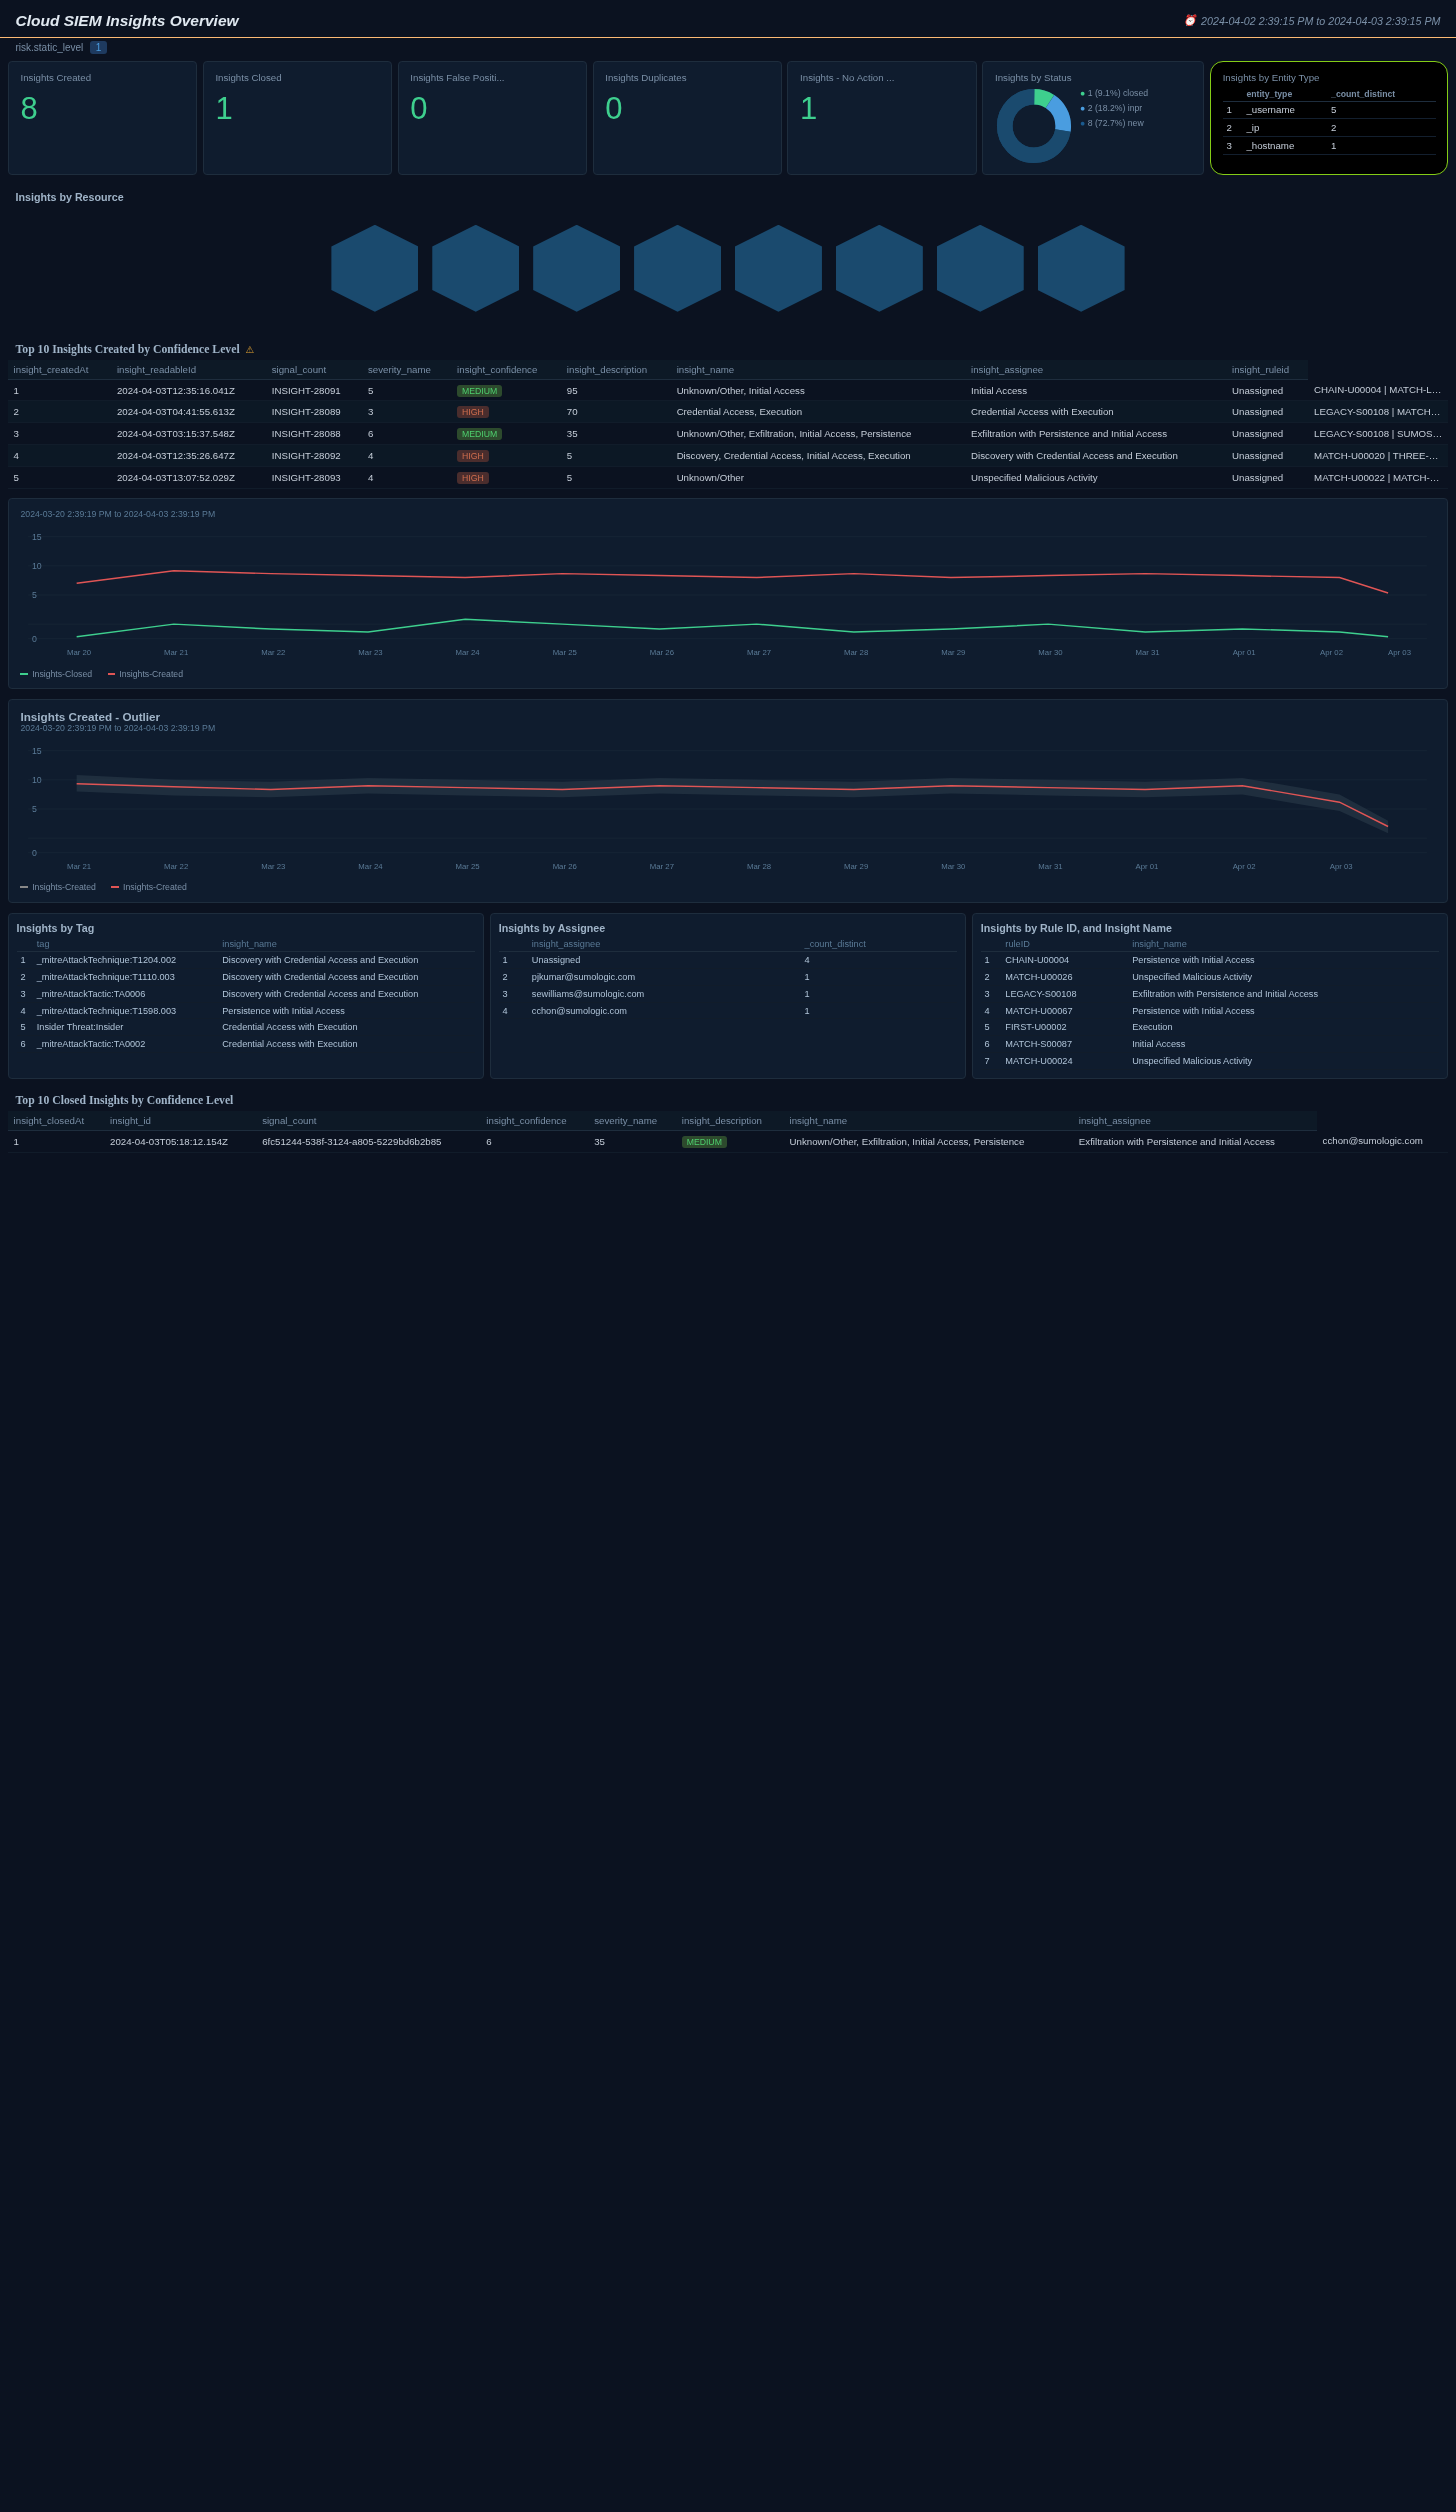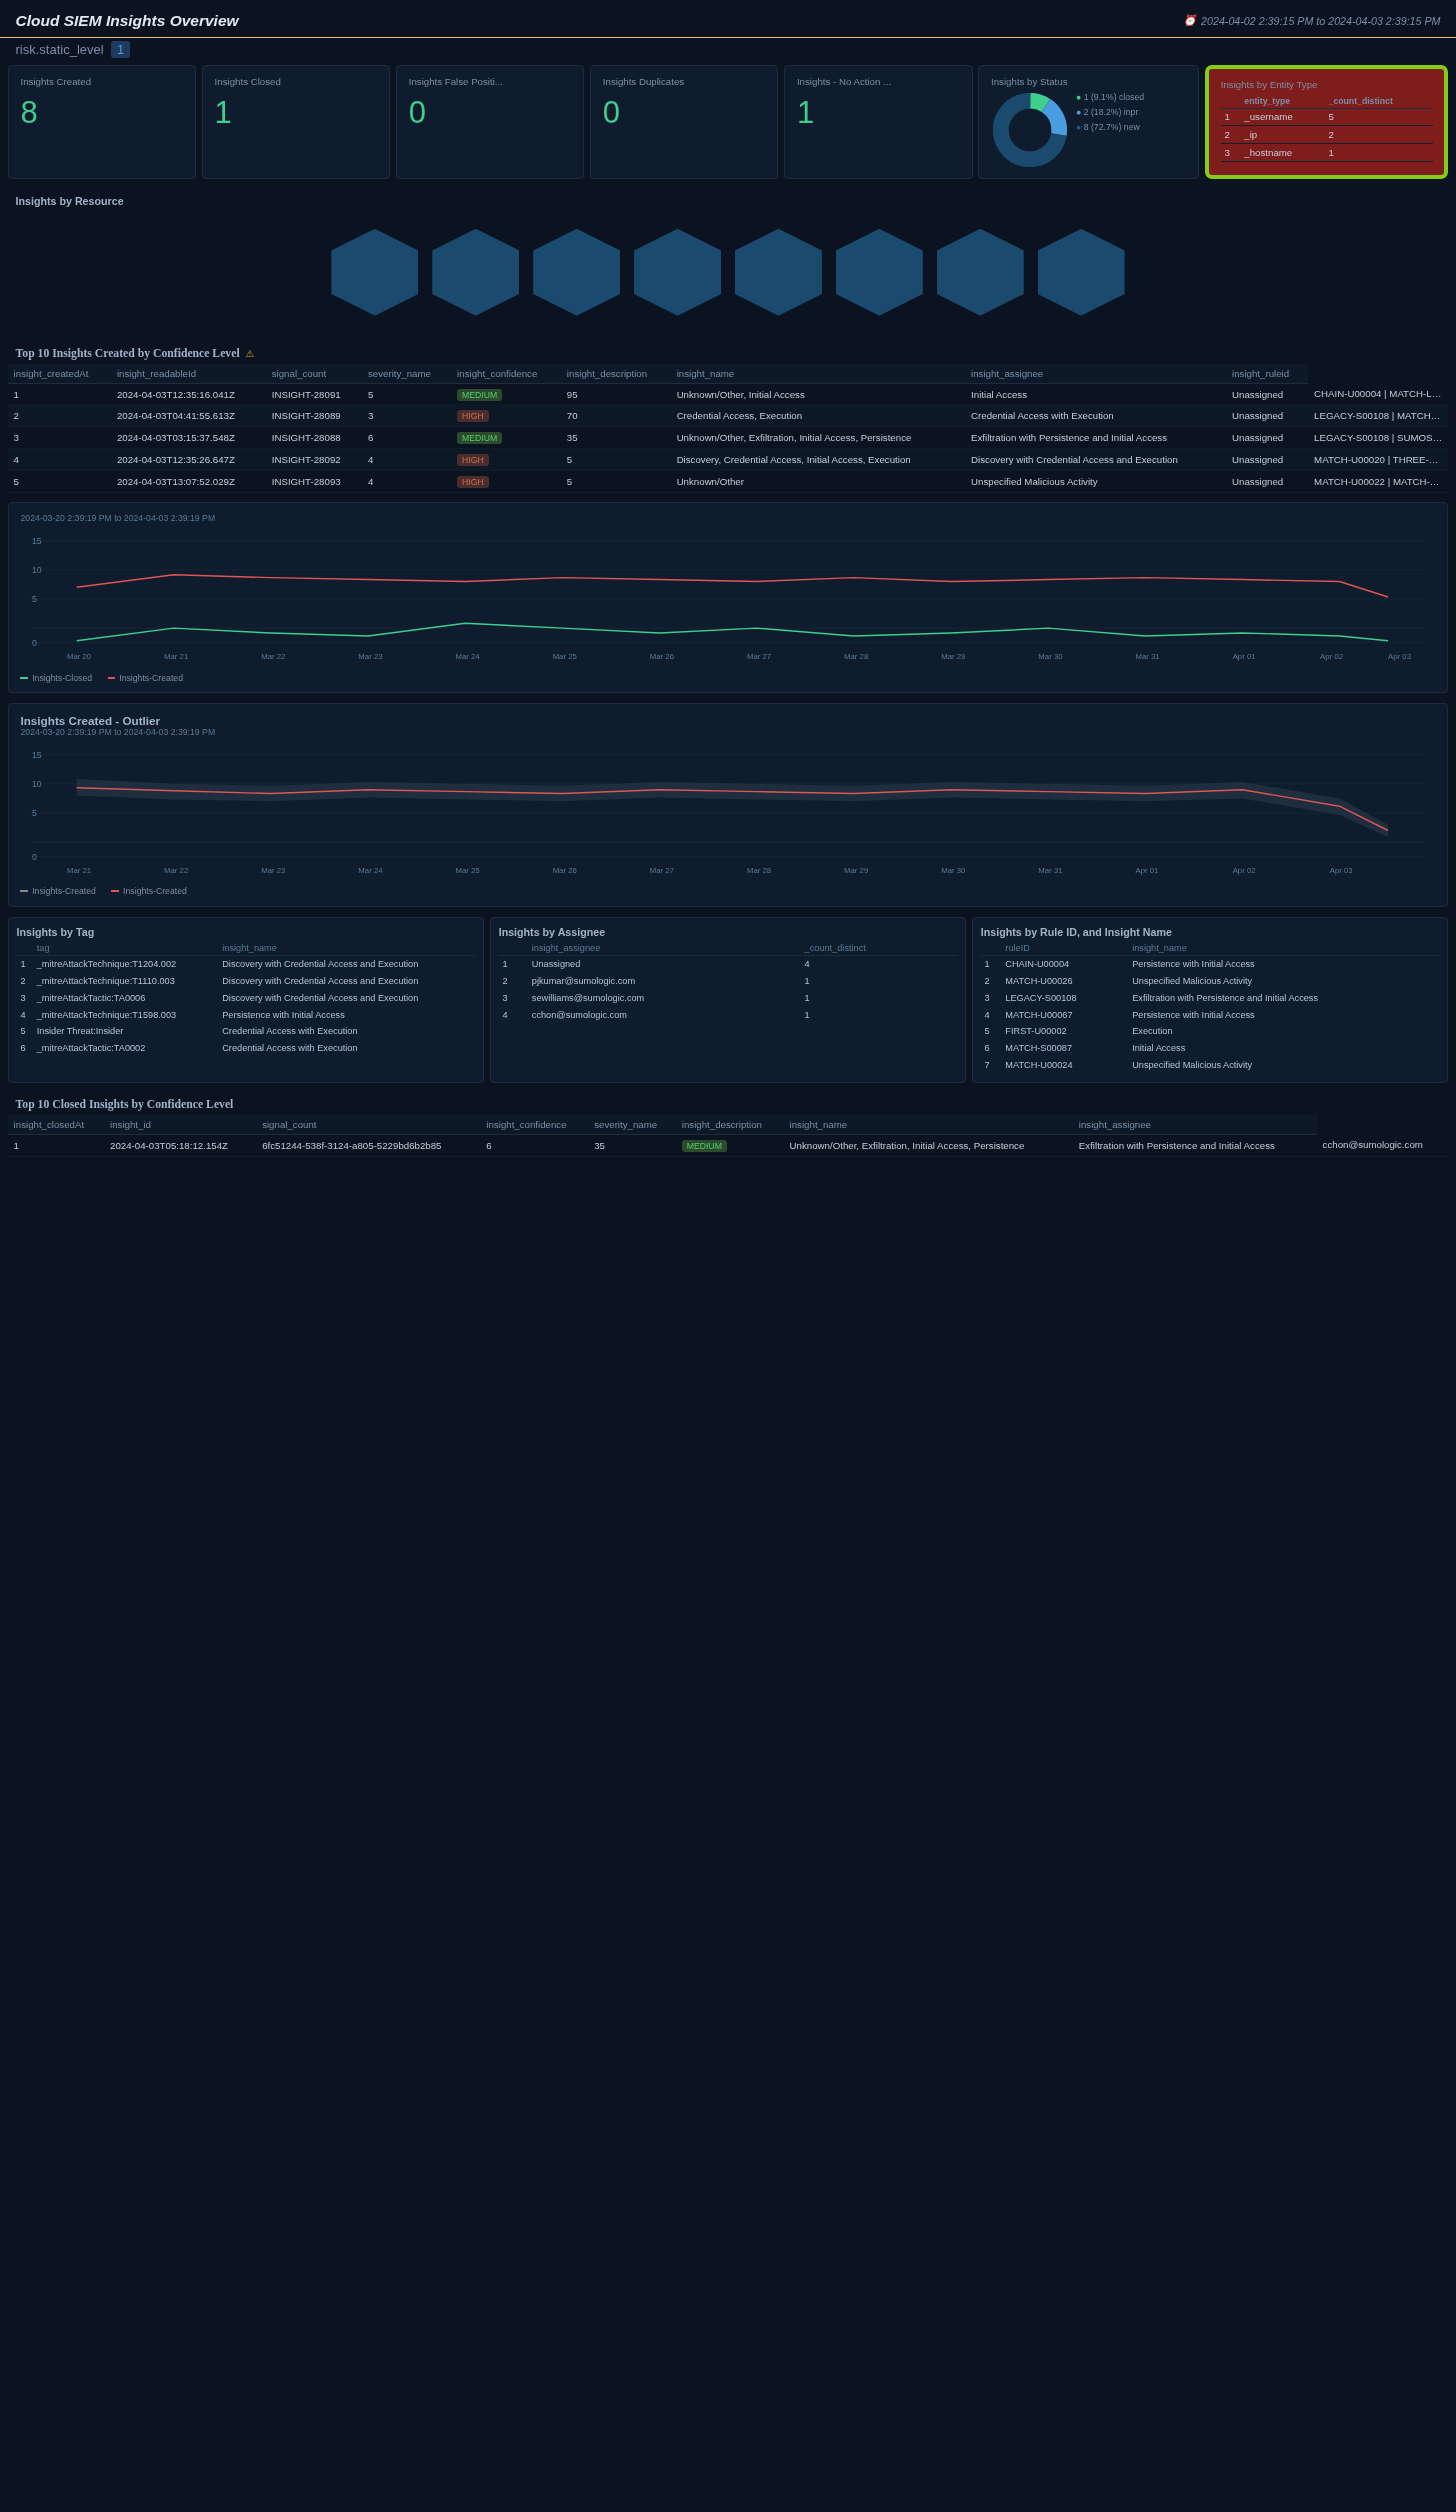--- a/index.html
+++ b/index.html
@@ -25,21 +25,21 @@
     }
     .header-time {
       font-size: 10.7px;
       color: #7a8fa6;
       display: flex;
       align-items: center;
       gap: 3.9px;
     }
     .risk-bar {
       padding: 3.9px 15.5px 7.8px;
-      font-size: 13px;
+      font-size: 10px;
       color: #7a8fa6;
     }
     .risk-label { color: #7a8fa6; }
     .risk-val {
       background: #1e3a5f;
       color: #4a9de0;
       padding: 1px 5.8px;
       border-radius: 2.9px;
       margin-left: 3.9px;
     }
@@ -68,23 +68,23 @@
       margin-top: 7.8px;
     }
     .metric-card-status {
       background: #0f1c2e;
       border: 1px solid #1e2d3d;
       border-radius: 3.9px;
       padding: 9.7px 11.7px;
       flex: 1.2;
     }
     .metric-card-entity {
-      background: #7f1d1d;
-      border: 4px solid #84cc16;
-      border-radius: 7px;
+      background: #000000;
+      border: 1px solid #84cc16;
+      border-radius: 13px;
       padding: 9.7px 11.7px;
       flex: 1.3;
     }
     .status-chart-area {
       display: flex;
       align-items: flex-start;
       gap: 7px;
     }
     .donut-container {
       position: relative;

